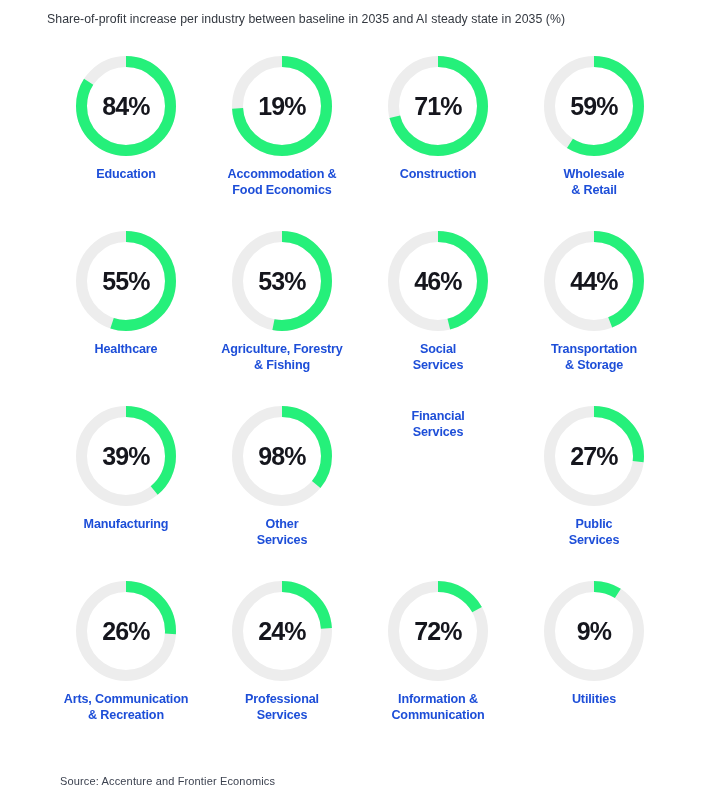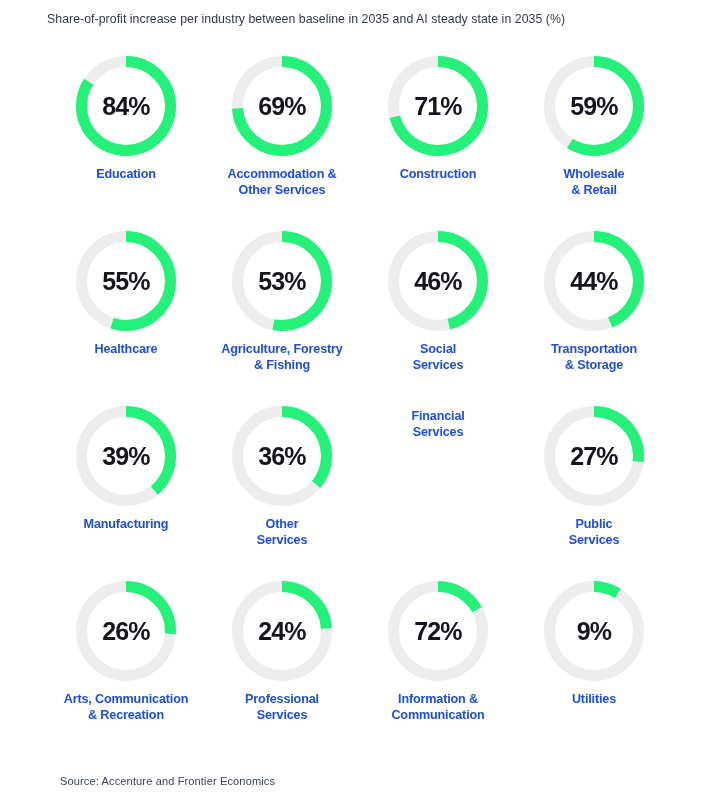--- a/index.html
+++ b/index.html
@@ -119,23 +119,23 @@
         <div class="gauge-value">84%</div>
       </div>
       <div class="gauge-label"><span>Education</span></div>
     </div>
     <div class="gauge-cell">
       <div class="gauge-ring">
         <svg viewBox="0 0 100 100" aria-hidden="true">
           <circle class="gauge-track" cx="50" cy="50" r="44.5" stroke="#ededed"></circle>
           <circle class="gauge-arc" cx="50" cy="50" r="44.5" stroke="#25f07a" stroke-dasharray="206.91 72.70"></circle>
         </svg>
-        <div class="gauge-value">69%</div>
-      </div>
-      <div class="gauge-label"><span>Accommodation &amp;</span><br><span>Other Services</span></div>
+        <div class="gauge-value">19%</div>
+      </div>
+      <div class="gauge-label"><span>Accommodation &amp;</span><br><span>Food Economics</span></div>
     </div>
     <div class="gauge-cell">
       <div class="gauge-ring">
         <svg viewBox="0 0 100 100" aria-hidden="true">
           <circle class="gauge-track" cx="50" cy="50" r="44.5" stroke="#ededed"></circle>
           <circle class="gauge-arc" cx="50" cy="50" r="44.5" stroke="#25f07a" stroke-dasharray="198.52 81.08"></circle>
         </svg>
         <div class="gauge-value">71%</div>
       </div>
       <div class="gauge-label"><span>Construction</span></div>
@@ -199,21 +199,21 @@
         <div class="gauge-value">39%</div>
       </div>
       <div class="gauge-label"><span>Manufacturing</span></div>
     </div>
     <div class="gauge-cell">
       <div class="gauge-ring">
         <svg viewBox="0 0 100 100" aria-hidden="true">
           <circle class="gauge-track" cx="50" cy="50" r="44.5" stroke="#ededed"></circle>
           <circle class="gauge-arc" cx="50" cy="50" r="44.5" stroke="#25f07a" stroke-dasharray="100.66 178.95"></circle>
         </svg>
-        <div class="gauge-value">36%</div>
+        <div class="gauge-value">98%</div>
       </div>
       <div class="gauge-label"><span>Other</span><br><span>Services</span></div>
     </div>
     <div class="gauge-cell">
       <div class="gauge-label"><span>Financial</span><br><span>Services</span></div>
     </div>
     <div class="gauge-cell">
       <div class="gauge-ring">
         <svg viewBox="0 0 100 100" aria-hidden="true">
           <circle class="gauge-track" cx="50" cy="50" r="44.5" stroke="#ededed"></circle>

